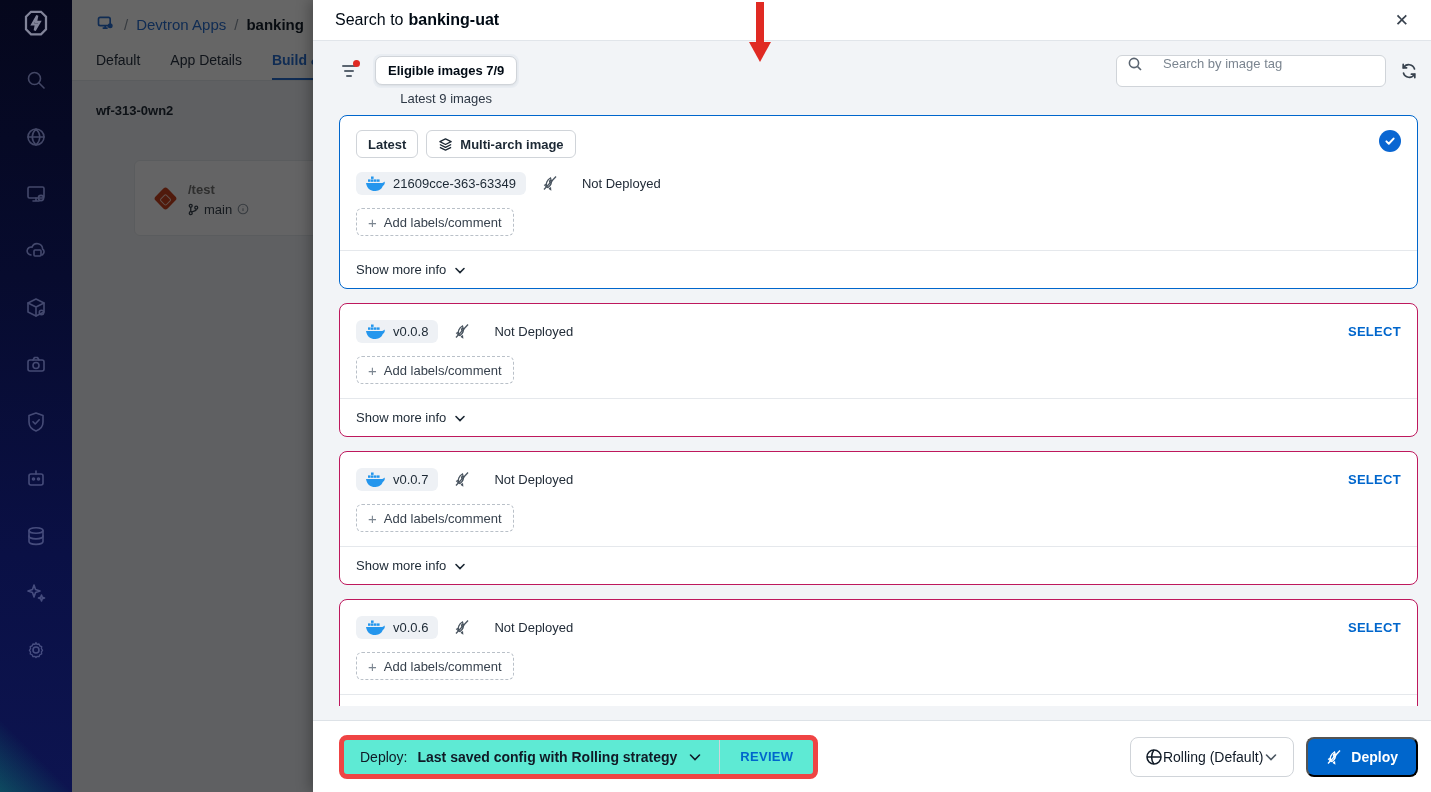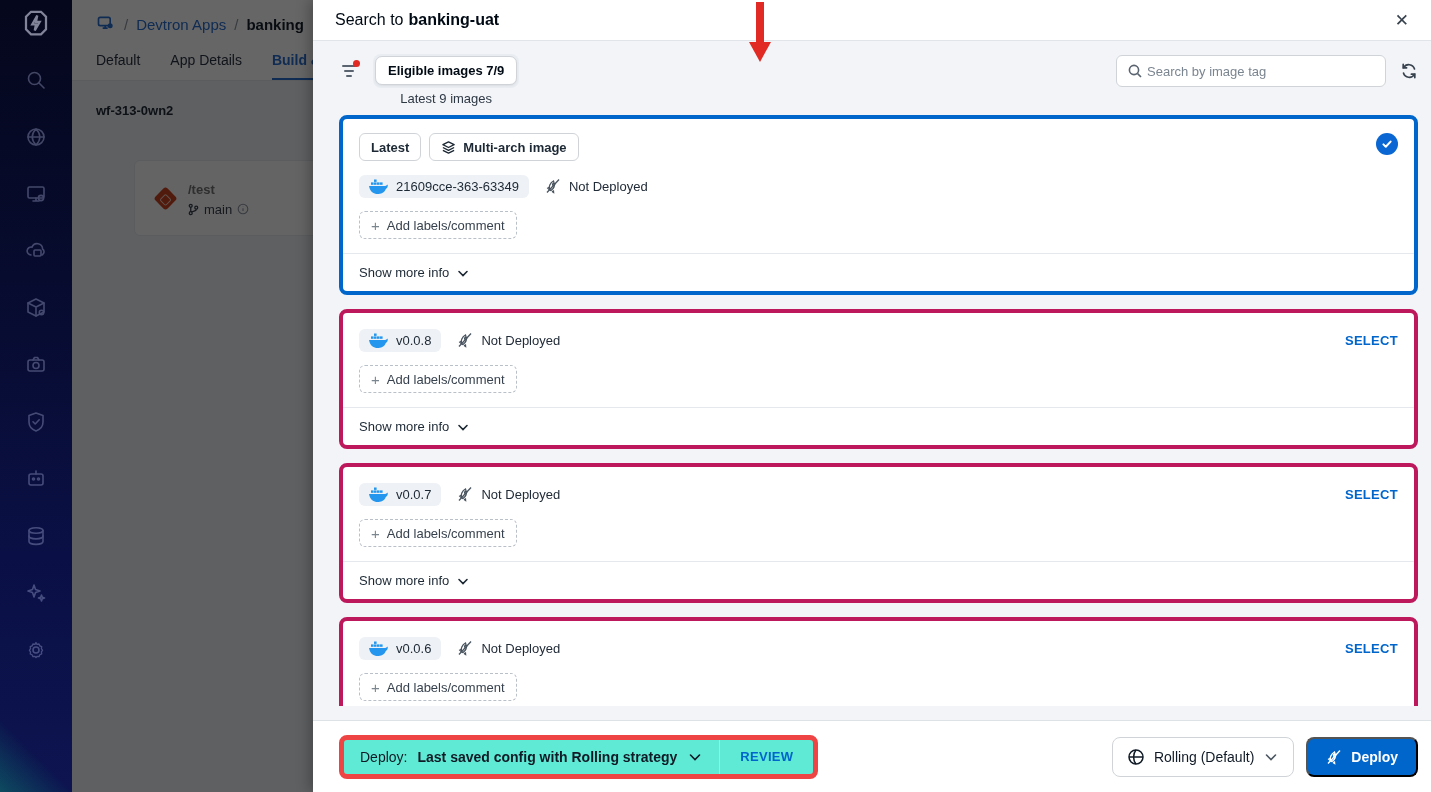--- a/index.html
+++ b/index.html
@@ -51,57 +51,57 @@
   .filter-ic { position:relative; width:20px; height:16px; margin-right:14px; }
   .filter-ic i { position:absolute; left:3px; background:#5a6470; height:2px; border-radius:2px; display:block; }
   .filter-ic i:nth-child(1){ top:2px; width:14px; }
   .filter-ic i:nth-child(2){ top:7px; width:10px; left:5px; }
   .filter-ic i:nth-child(3){ top:12px; width:6px; left:7px; }
   .filter-dot { position:absolute; right:-1px; top:-3px; width:7px; height:7px; border-radius:50%; background:#e02a23; }
   .seg { display:flex; align-items:center; background:#e9edf2; border-radius:8px; padding:2px; height:34px;flex-direction:column; }
   .seg-tab { font-size:13px; padding:6px 12px; border-radius:7px; color:#2e3845; white-space:nowrap; cursor:pointer; }
   .seg-tab.active { background:#fff; border:1px solid #d0d4d9; font-weight:bold; color:#000a14; box-shadow:0 1px 2px rgba(0,0,0,.06); }
   .toolbar-right { margin-left:auto; display:flex; align-items:center; gap:14px; }
-  .search-box { display:flex; align-items:center; gap:4px; width:270px; height:32px; background:#fff;
+  .search-box { display:flex; align-items:flex-start; gap:20px; width:270px; height:32px; background:#fff;
     border:1px solid #d0d4d9; border-radius:6px; padding:0 10px; }
   .search-box input { border:none; outline:none; font-size:13px; color:#1c2834; width:100%; font-family:"Liberation Sans",sans-serif; background:transparent; }
   .search-box input::placeholder { color:#7b8590; }
   .icon-svg { display:inline-flex; flex:none; }
 
   .cards { display:flex; flex-direction:column; gap:14px; margin:28px 13px 0 26px; }
-  .card { background:#fff; border:4px solid #be185d; border-radius:8px; position:relative; }
+  .card { background:#fff; border:1px solid #be185d; border-radius:8px; position:relative; }
   .card.selected { border-color:#0066cc; }
   .card-top { padding:14px 16px; }
   .badge-row { display:flex; gap:8px; margin-bottom:12px; }
   .badge { display:flex; align-items:center; gap:7px; height:28px; padding:0 11px; background:#fff;
     border:1px solid #d0d4d9; border-radius:6px; font-size:13px; font-weight:bold; color:#1c2834; }
   .img-row { display:flex; align-items:center; gap:16px; height:26px; }
   .tag-pill { display:flex; align-items:center; gap:8px; background:#eef1f5; border-radius:6px; padding:4px 10px;
     font-size:13px; color:#1c2834; }
-  .status { display:flex; align-items:center; gap:8px; font-size:13px; color:#222c38; }
+  .status { display:flex; align-items:center; gap:24px; font-size:13px; color:#222c38; }
   .select-link { margin-left:auto; font-size:13px; font-weight:bold; letter-spacing:.3px; color:#0066cc; cursor:pointer; }
   .check-circle { position:absolute; top:14px; right:16px; width:22px; height:22px; border-radius:50%;
     background:#0966d2; display:flex; align-items:center; justify-content:center; }
   .add-labels { display:inline-flex; align-items:center; gap:7px; margin-top:12px; height:28px; padding:0 11px;
     border:1px dashed #b9c0c8; border-radius:6px; font-size:13px; color:#38424e; background:#fff; cursor:pointer; }
   .add-labels .plus { color:#7b8590; font-size:15px; }
   .card-more { border-top:1px solid #e5e8ec; height:38px; display:flex; align-items:center; justify-content:flex-start;
     gap:7px; padding:0 16px; font-size:13px; color:#1c2834; cursor:pointer; }
 
   .m-footer { position:absolute; left:0; right:0; bottom:0; height:72px; background:#fff; border-top:1px solid #dde2e7;
     display:flex; align-items:center; padding:0 13px 0 26px; }
   .m-footer::before { content:""; position:absolute; top:-15px; left:0; right:0; height:14px; background:#f2f4f7; }
   .cfg-group { display:flex; align-items:stretch; height:44px; border:5px solid #ef4444; border-radius:8px; background:#5eead4;text-align:right; }
   .cfg-main { display:flex; align-items:center; gap:10px; padding:0 16px; font-size:14px; color:#101a26; cursor:pointer; }
   .cfg-main .val { font-weight:bold; }
   .cfg-div { width:1px; background:#d0d4d9; }
   .review-btn { display:flex; align-items:center; padding:0 20px; font-size:13px; font-weight:bold; color:#0066cc;
     letter-spacing:.3px; cursor:pointer; }
   .footer-right { margin-left:auto; display:flex; align-items:center; gap:12px; }
-  .strategy-btn { display:flex; align-items:center; gap:9px; height:40px; padding:0 14px; background:#fff;
+  .strategy-btn { display:flex; align-items:center; height:40px; padding:0 14px; background:#fff;
     border:1px solid #d0d4d9; border-radius:8px; font-size:14px; color:#101a26; cursor:pointer; }
   .deploy-btn { display:flex; align-items:center; gap:9px; height:40px; padding:0 18px; background:#0066cc;
     border-radius:8px; font-size:14px; font-weight:bold; color:#fff; cursor:pointer; }
 
   .arrow-annot { position:absolute; left:434px; top:2px; z-index:20; pointer-events:none; }
 </style>
 </head>
 <body>
 
 <div class="stage">

